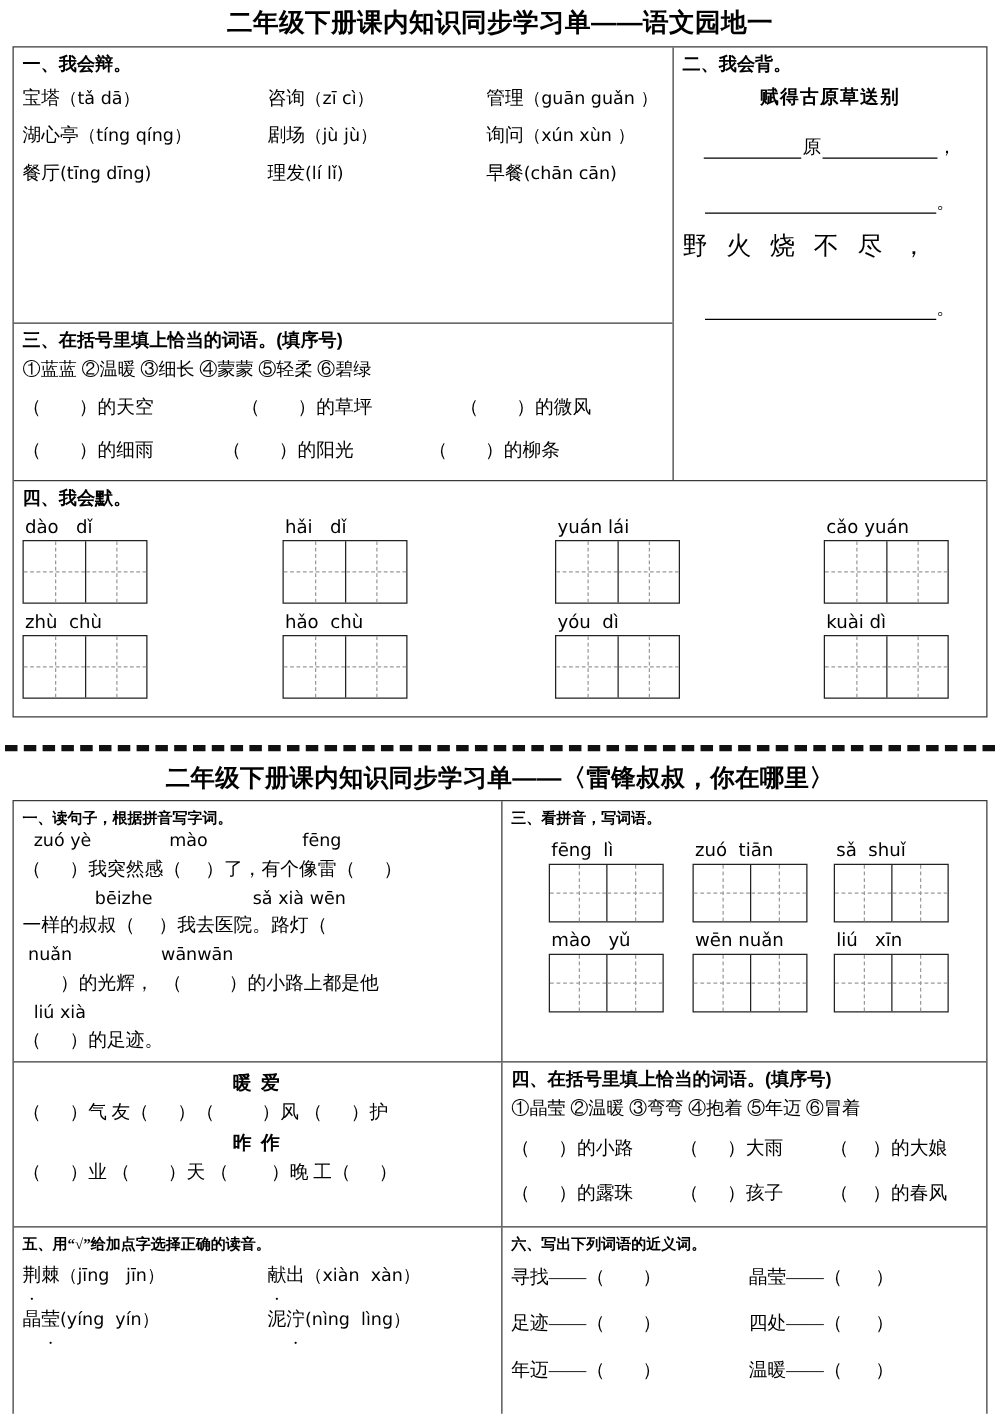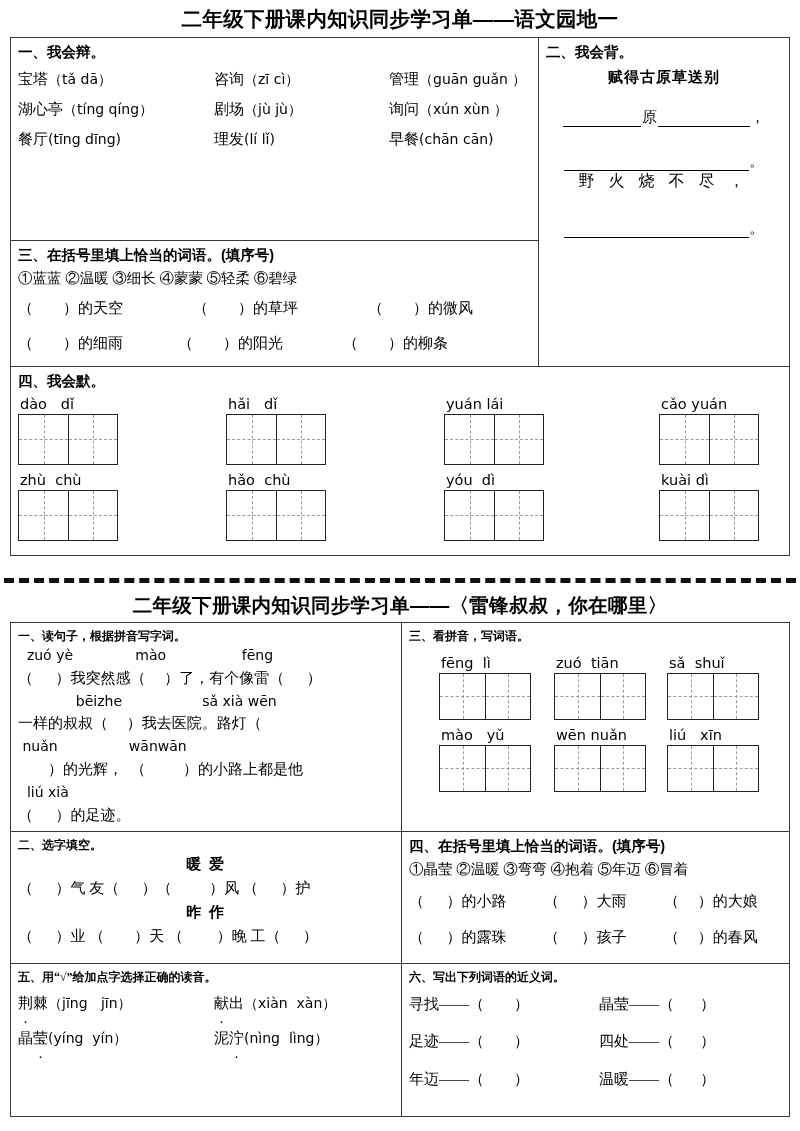--- a/index.html
+++ b/index.html
@@ -75,21 +75,22 @@
     margin:6px 0 0 0;letter-spacing:1px;
   }
   .poem-line{
     display:flex;align-items:flex-end;justify-content:center;
     font-size:15px;height:40px;
   }
   .blank{
     border-bottom:1.3px solid #000;height:14px;
   }
   .poem-text{
-    text-align:center;font-size:16px;letter-spacing:5px;
+    text-align:left;font-size:20px;letter-spacing:5px;
+    margin-top:12px;
   }
 
   
   .fills{display:flex;font-size:15px;line-height:2.3;}
   .fills span{white-space:pre;}
 
   
   .grid-set{display:flex;}
   .grid-item{text-align:left;}
   .grid-py{
@@ -339,21 +340,20 @@
                 <div class="sq"></div>
                 <div class="sq"></div>
               </div>
           </div>
         </div>
       </div>
     </div>
 
     <div class="row">
       <div class="cell col-left2" style="padding-bottom:8px;">
-        <div class="hdr-serif">二、选字填空。</div>
         <div style="text-align:center;font-weight:bold;font-size:15px;letter-spacing:2px;margin-top:2px;">暖    爱</div>
         <div class="line">（      ）气 友（      ）（          ）风 （      ）护</div>
         <div style="text-align:center;font-weight:bold;font-size:15px;letter-spacing:2px;">昨  作</div>
         <div class="line">（      ）业 （        ）天 （         ）晚 工（      ）</div>
       </div>
 
       <div class="cell col-right2" style="padding-bottom:8px;">
         <div class="hdr">四、在括号里填上恰当的词语。(填序号)</div>
         <div class="opts">①晶莹 ②温暖 ③弯弯 ④抱着 ⑤年迈 ⑥冒着</div>
         <div class="fills" style="line-height:2.4;">

